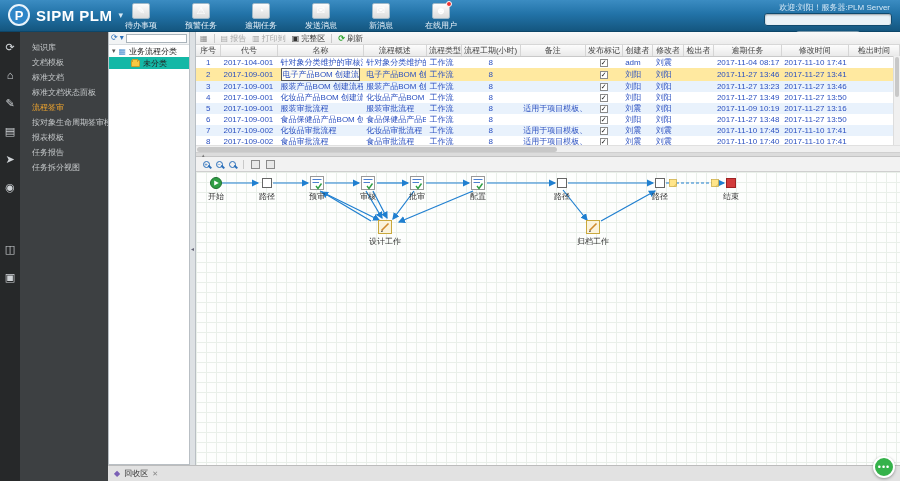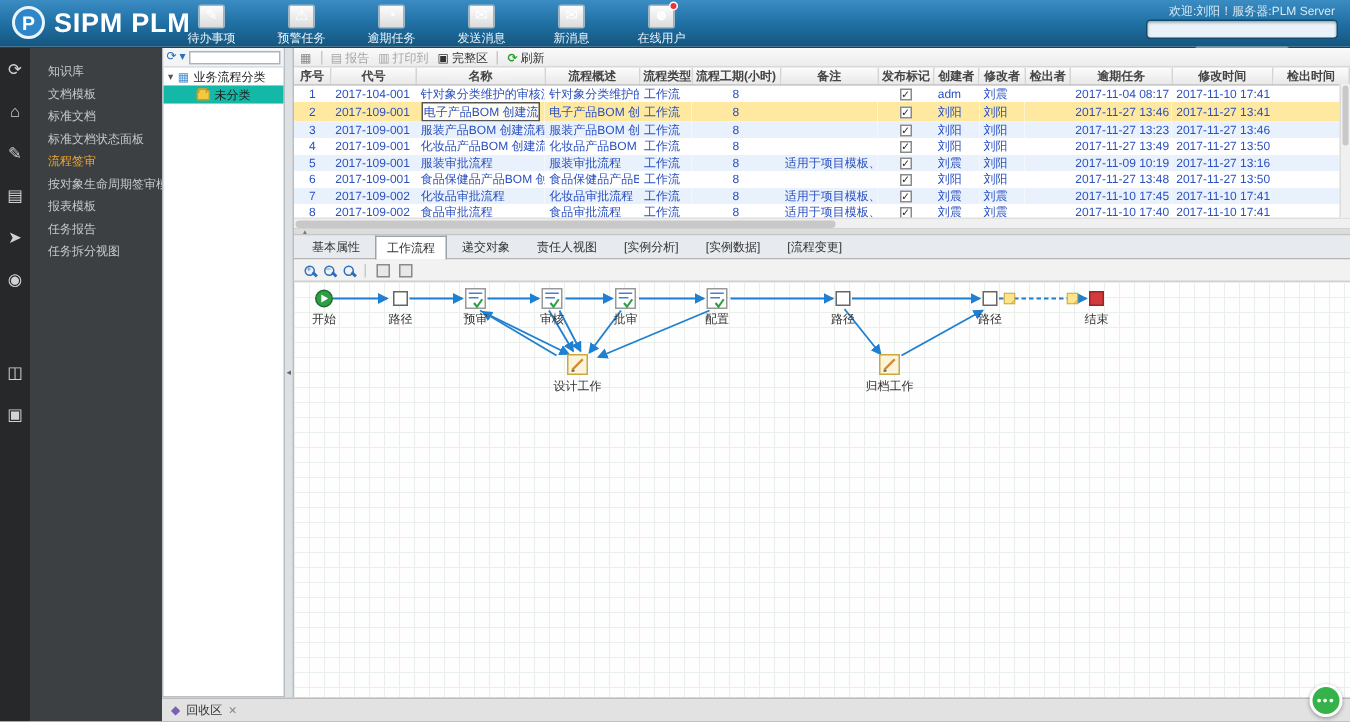--- a/index.html
+++ b/index.html
@@ -6,21 +6,21 @@
   *{box-sizing:border-box;font-family:"Liberation Sans","DejaVu Sans",sans-serif;}
   .app{position:relative;width:900px;height:481px;overflow:hidden;background:#fff;}
 
   
   .topbar{position:absolute;top:0;left:0;width:900px;height:32px;
     background:linear-gradient(180deg,#3b8cc2 0%,#2273a8 45%,#14567f 100%);
     border-bottom:1px solid #0d4669;color:#fff;}
   .logo-wrap{position:absolute;left:8px;top:4px;display:flex;align-items:center;gap:6px;}
   .logo-circle{width:22px;height:22px;border-radius:50%;background:#2e86c8;border:2px solid #eaf4fb;
     display:flex;align-items:center;justify-content:center;font-weight:bold;font-size:13px;color:#fff;}
-  .logo-text{font-size:18px;font-weight:bold;letter-spacing:.5px;text-align:right;}
+  .logo-text{font-size:15px;font-weight:bold;letter-spacing:.5px;text-align:right;}
   .logo-caret{font-size:9px;color:#d7e9f6;cursor:pointer;}
   .top-toolbar{position:absolute;left:118px;top:3px;display:flex;gap:14px;}
   .titem{width:46px;display:flex;flex-direction:column;align-items:center;cursor:pointer;}
   .tic{position:relative;width:18px;height:16px;background:linear-gradient(180deg,#fdfdfd,#dcdcdc);
     border:1px solid #9db8c9;border-radius:2px;display:flex;align-items:center;justify-content:center;}
   .tic .g{font-size:10px;line-height:1;}
   .badge{position:absolute;right:-3px;top:-3px;width:6px;height:6px;border-radius:50%;background:#e33;border:1px solid #fff;}
   .tlab{font-size:8px;color:#eaf3fa;margin-top:1px;white-space:nowrap;}
   .welcome{position:absolute;right:10px;top:2px;font-size:8px;color:#d5e8f6;}
   .search-row{position:absolute;right:8px;top:13px;display:flex;align-items:center;gap:5px;flex-direction:column;}
@@ -83,21 +83,21 @@
   .mag{width:7px;height:7px;border:1.5px solid #555;border-radius:50%;position:relative;margin:0 3px;cursor:pointer;}
   .mag::after{content:"";position:absolute;width:4px;height:1.5px;background:#555;right:-3px;bottom:-1px;transform:rotate(45deg);}
   .mag.blue{border-color:#2a6fba;}
   .mag.blue::after{background:#2a6fba;}
   .mag i{position:absolute;left:0;top:-1px;width:4px;text-align:center;font-size:6px;font-style:normal;color:#2a6fba;}
 
   
   .table-wrap{height:101px;position:relative;overflow:hidden;border-bottom:1px solid #e0e0e0;}
   table{border-collapse:collapse;table-layout:fixed;width:100%;}
   th{height:11px;background:linear-gradient(180deg,#fcfcfc,#e9e9e9);border-right:1px solid #d5d5d5;
-    border-bottom:1px solid #c9c9c9;font-size:8px;font-weight:bold;color:#444;white-space:nowrap;
+    border-bottom:1px solid #c9c9c9;font-size:8px;font-weight:normal;color:#444;white-space:nowrap;
     overflow:hidden;padding:0 2px;}
   td{height:10px;font-size:8px;color:#2b50c0;white-space:nowrap;overflow:hidden;padding:0 3px;}
   td.c{text-align:center;}
   tr.alt td{background:#e9f2fc;}
   tr.sel td{background:#ffe9a0;}
   .name-box{border:1px solid #555;background:#fffdf2;padding:0 1px;display:inline-block;max-width:100%;
     overflow:hidden;white-space:nowrap;vertical-align:top;}
   .vscroll{position:absolute;right:0;top:11px;bottom:0;width:7px;background:#f0f0f0;border-left:1px solid #ddd;}
   .vthumb{margin:1px;height:40px;background:#c8c8c8;border-radius:3px;}
   .hscroll{height:7px;background:#f0f0f0;border-bottom:1px solid #d0d0d0;position:relative;}
@@ -427,29 +427,20 @@
         <div class="vscroll">
             <div class="vthumb"></div>
           </div>
       </div>
       <div class="hscroll">
           <div class="hthumb"></div>
         </div>
       <div class="hsplit">
           <span>▴</span>
         </div>
-      <div class="tabs" id="tabs">
-          <span class="tab">基本属性</span>
-          <span class="tab active">工作流程</span>
-          <span class="tab">递交对象</span>
-          <span class="tab">责任人视图</span>
-          <span class="tab">[实例分析]</span>
-          <span class="tab">[实例数据]</span>
-          <span class="tab">[流程变更]</span>
-        </div>
       <div class="dtb">
         <span class="mag blue">
             <i>+</i>
           </span>
         <span class="mag blue">
             <i>−</i>
           </span>
         <span class="mag blue"></span>
         <span class="vsep"></span>
         <span class="sq"></span>

